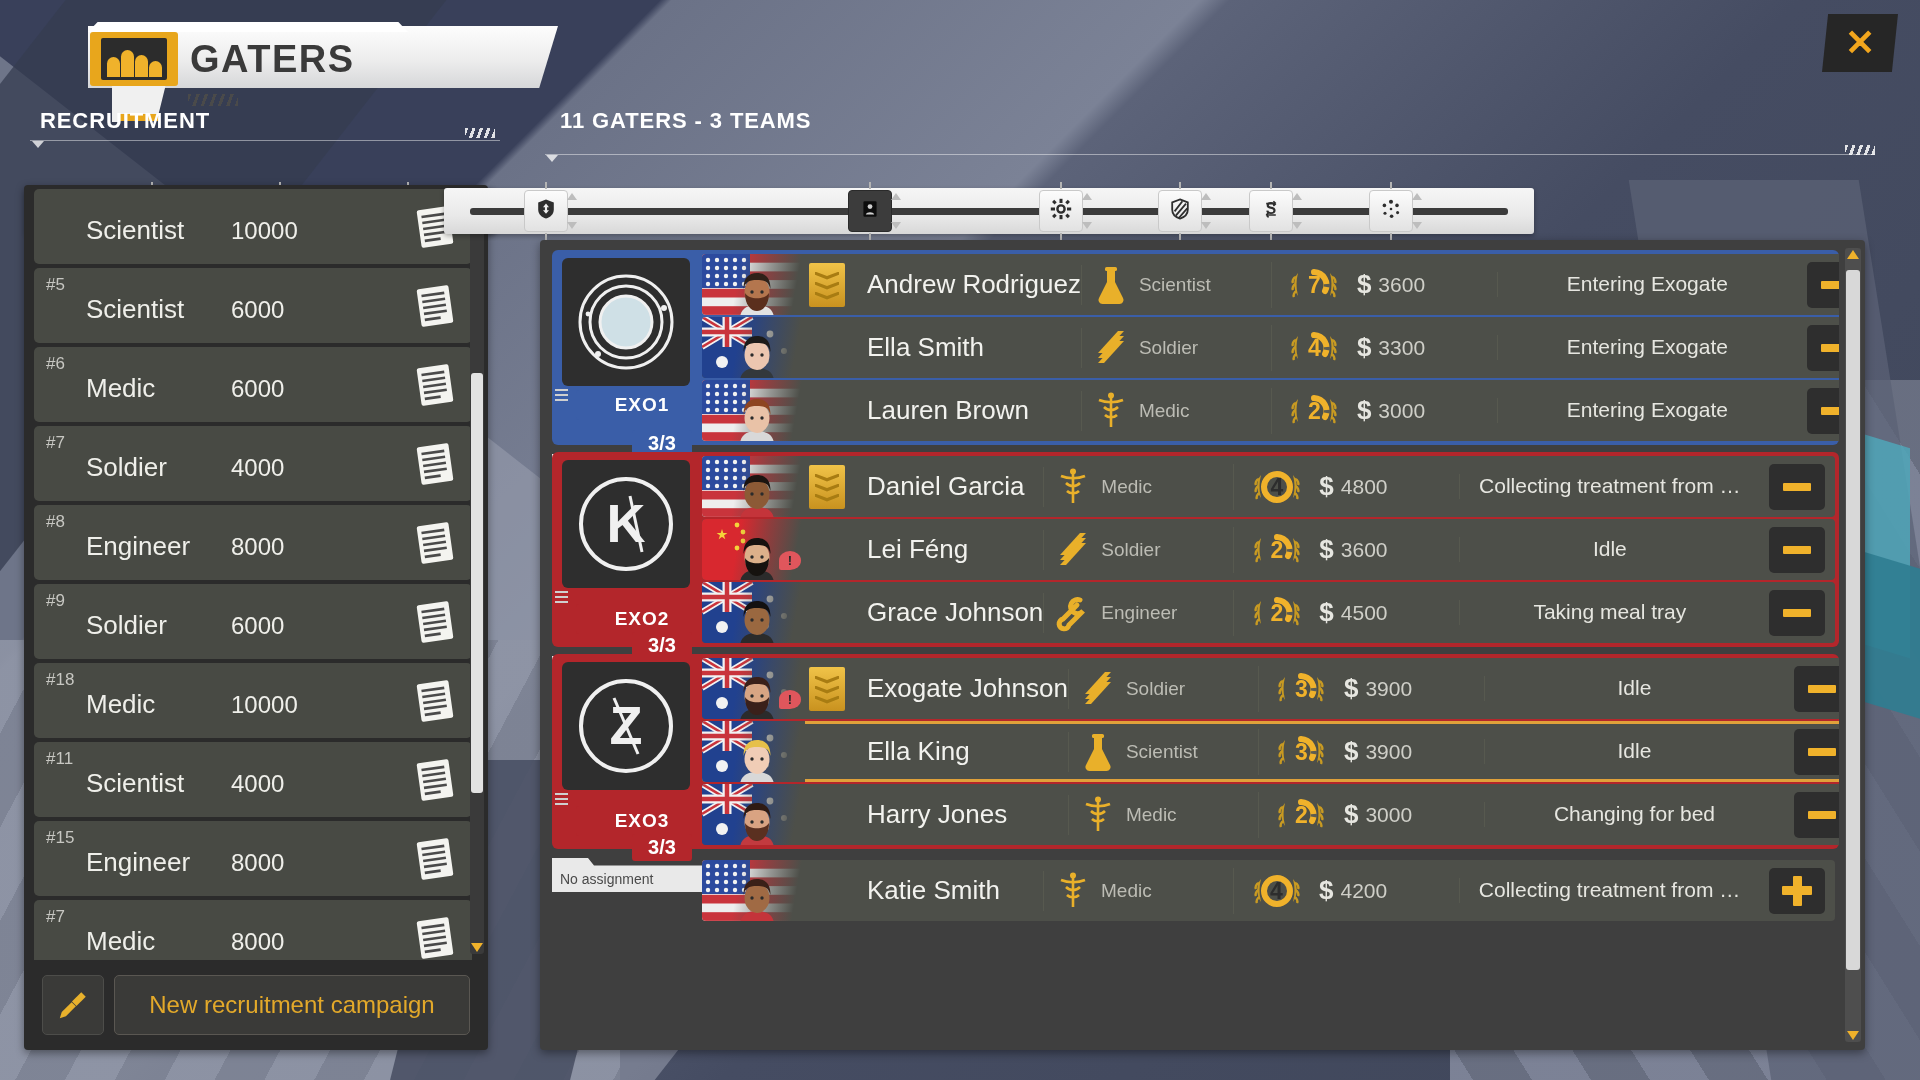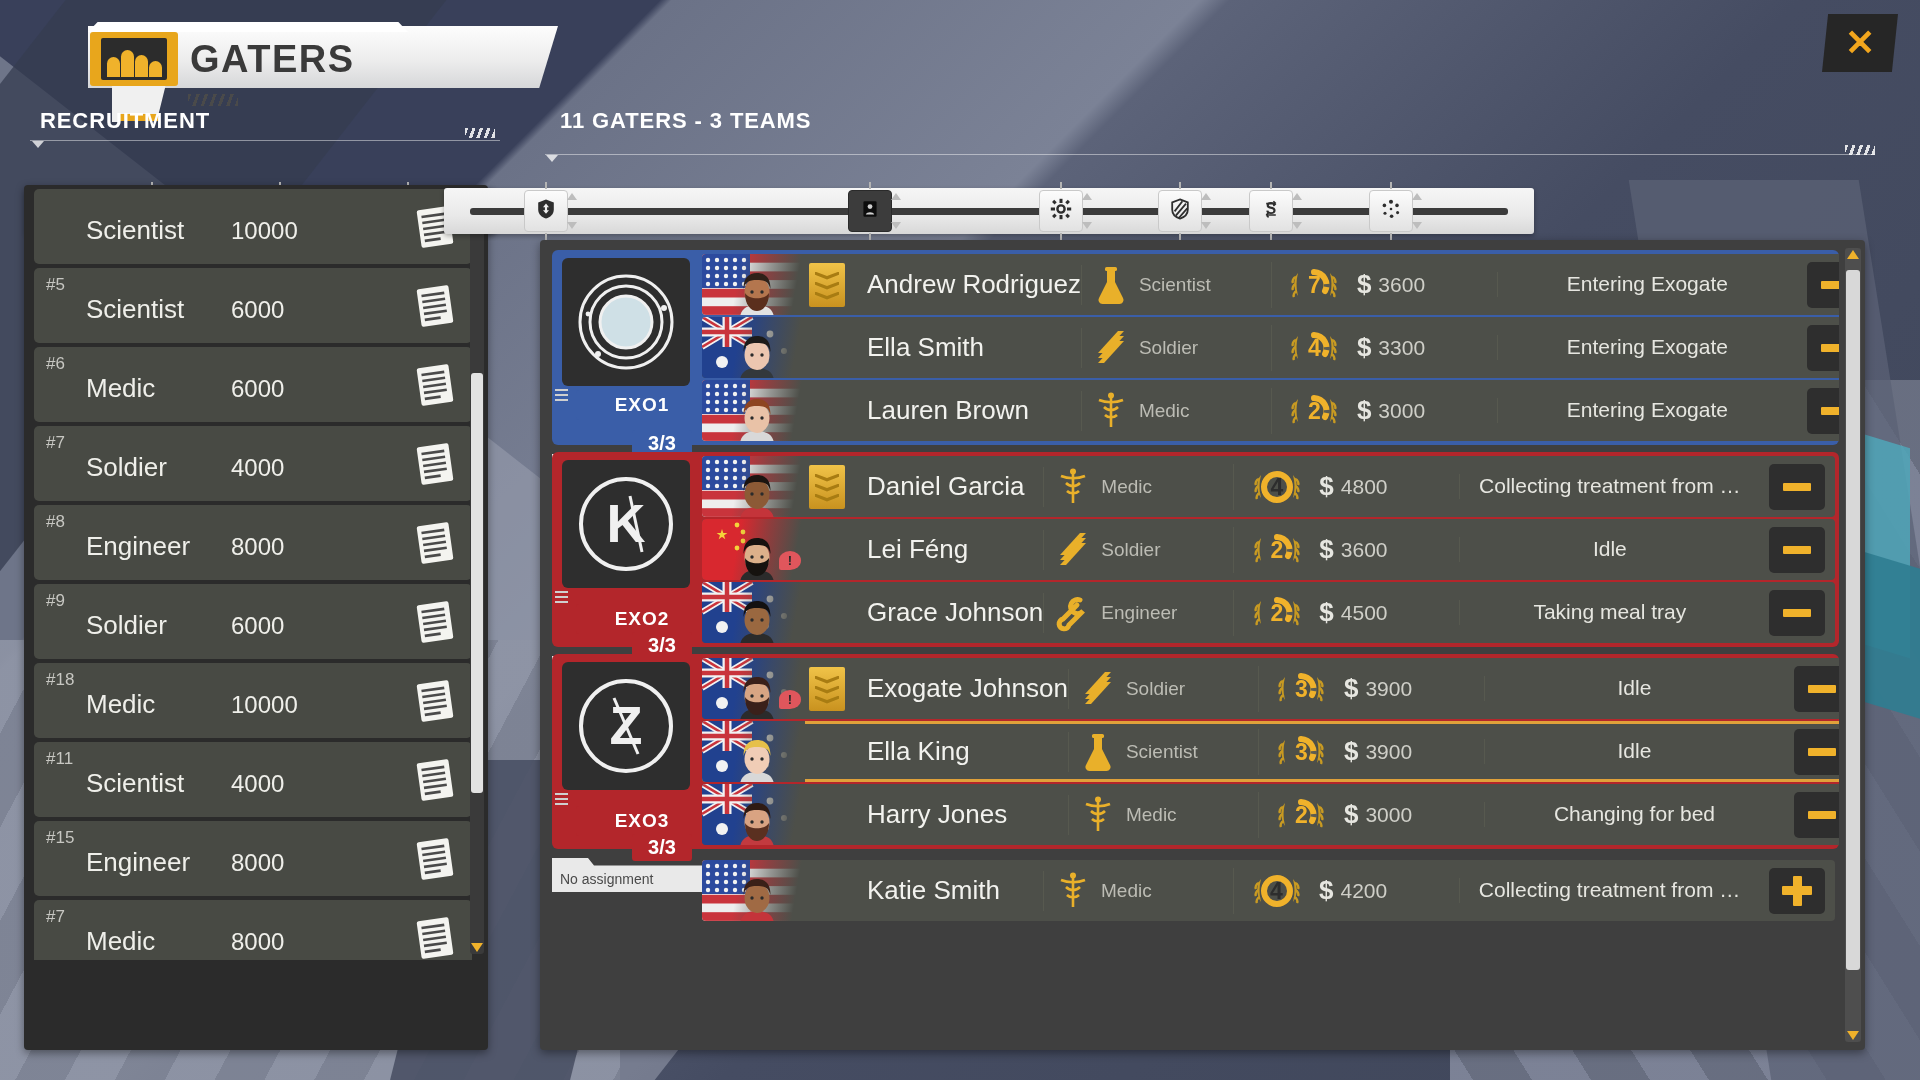--- a/index.html
+++ b/index.html
@@ -618,20 +618,31 @@
   </svg></span>
       </div>
     </div>
 
   <div id="list-scrollbar">
     <span class="up"></span>
     <span class="thumb"></span>
     <span class="dn"></span>
   </div>
 
+  <div id="campaign-bar">
+    <div id="broom-btn">
+      <svg width="36" height="36" viewBox="0 0 24 24">
+        <path fill="#e8b12c" d="M17.5 3.5l3 3-6.2 6.2-3-3z"></path>
+        <path fill="#e8b12c" d="M11.1 10.1l2.8 2.8-6.6 6.6-4.1 1.3 1.3-4.1z"></path>
+      </svg>
+    </div>
+    <div id="campaign-btn">
+      <span>New recruitment campaign</span>
+    </div>
+  </div>
 </div>
 
 <div class="sliderbar" id="main-toolbar" style="left:444px; top:188px; width:1090px; height:46px;">
     <div class="rail"></div>
     <div class="tool-btn" style="left: 80px;">
       <span class="tick t"></span>
       <span class="tick b"></span>
       <span class="arrU"></span>
       <span class="arrD"></span>
       <span><svg class="tool-ico" width="26" height="26" viewBox="0 0 40 40">

